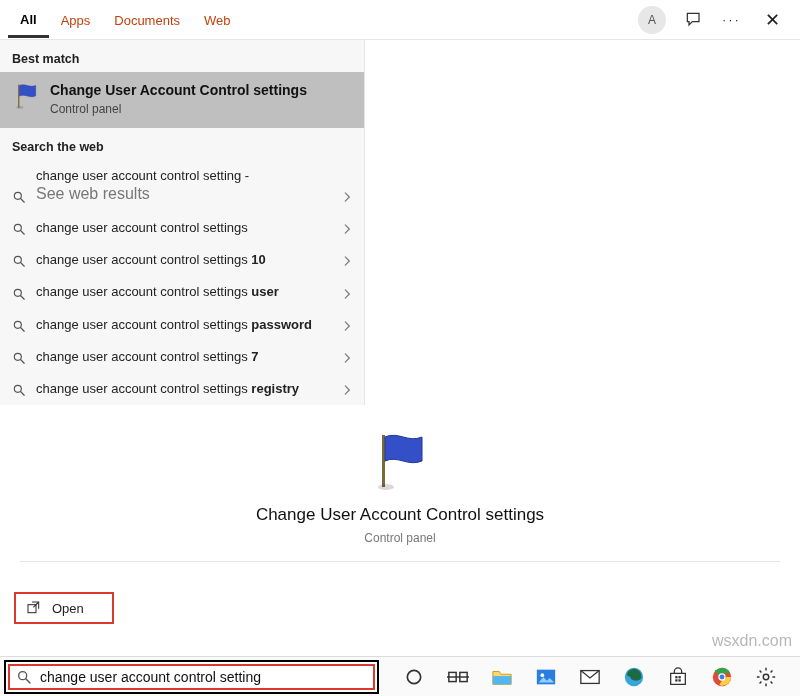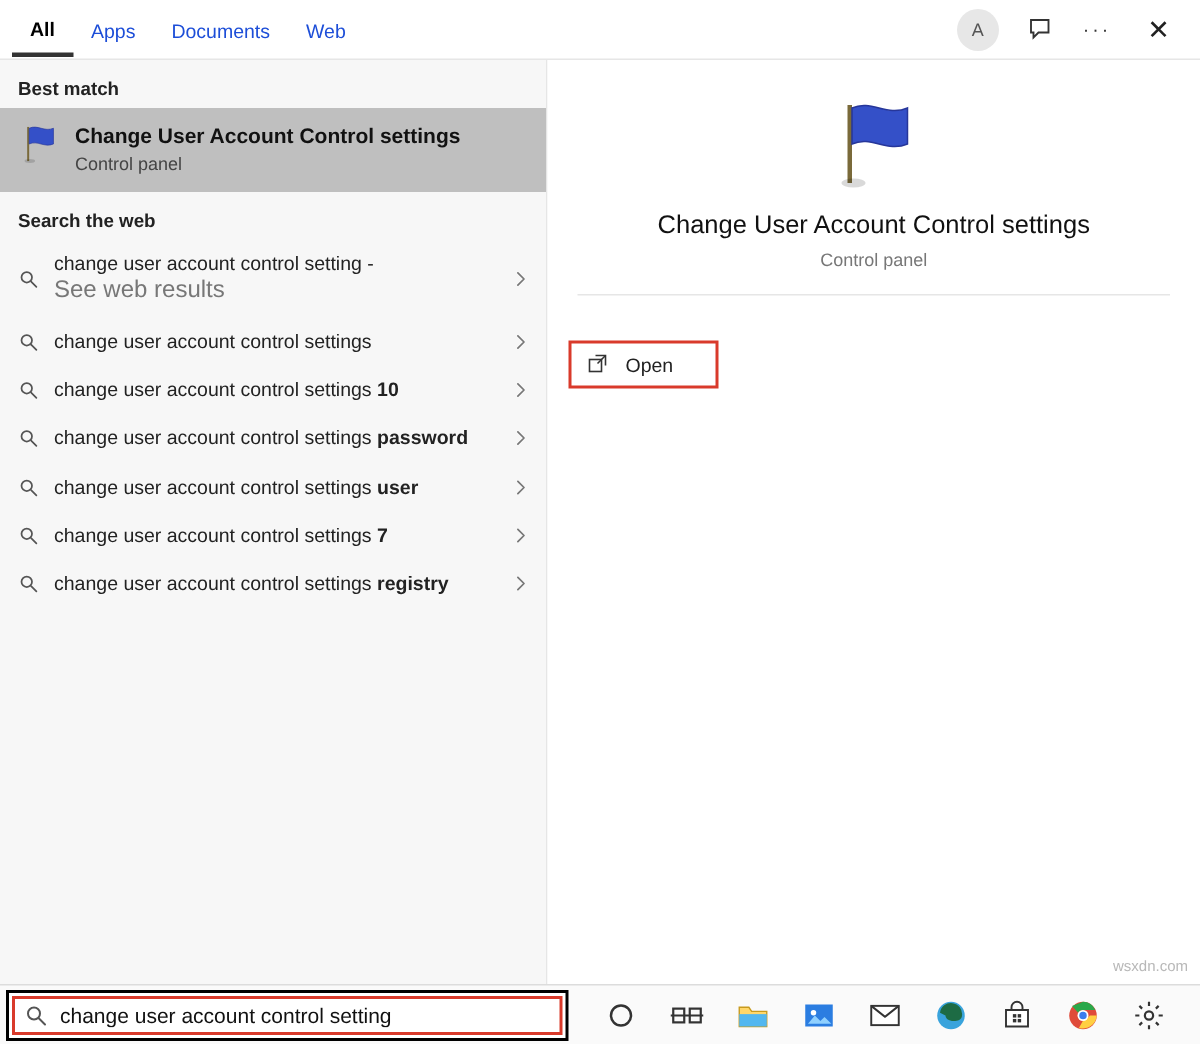--- a/index.html
+++ b/index.html
@@ -16,21 +16,21 @@
   
   .tabs-row {
     height:40px;
     display:flex;
     align-items:center;
     padding:12px 8px;
     border-bottom:1px solid #e6e6e6;
   }
   .tab {
     padding:10px 12px 8px;
-    color:#1d4ed8;
+    color:#c2410c;
     font-size:13px;
     cursor:pointer;
   }
   .tab.active {
     color:#000;
     font-weight:600;
     border-bottom:3px solid #333;
   }
   .tabs-grow { flex:1; }
   .top-icons { display:flex; align-items:center; gap:18px; padding-right:6px; }
@@ -39,20 +39,21 @@
     background:#e7e7e7; display:flex; align-items:center; justify-content:center;
     font-size:12px; color:#555;
   }
   .svgicon { display:block; }
   .close-x { font-size:18px; color:#222; cursor:pointer; padding:4px 6px; }
 
   
   .main {
     display:flex;
     height:calc(100% - 40px - 40px);
+    flex-direction:column;
   }
   .left  { width:365px; background:#f7f7f7; border-right:1px solid #e6e6e6; overflow:hidden; }
   .right { flex:1; background:#fff; display:flex; flex-direction:column; align-items:stretch; }
 
   .section-label {
     font-size:12.5px; font-weight:600; color:#222;
     padding:12px 12px 6px;
   }
   .best-match {
     background:#bfbfbf;
@@ -64,21 +65,21 @@
     width:28px; height:28px; flex-shrink:0;
   }
   .bm-title {
     font-size:14px; font-weight:600; color:#111; line-height:1.25;
   }
   .bm-sub {
     font-size:12px; color:#444; margin-top:2px;
   }
 
   .web-item {
-    display:flex; align-items:center; gap:10px;
+    display:flex; align-items:flex-end; gap:10px;
     padding:8px 10px 8px 12px;
     cursor:pointer;
   }
   .web-item .lbl { flex:1; font-size:13px; color:#222; line-height:1.25; }
   .web-item .lbl .bold { font-weight:700; }
   .web-item .sub { font-size:16px; color:#777; }
   .mag {
     width:14px; height:14px; flex-shrink:0;
   }
 
@@ -126,21 +127,21 @@
   .searchbox-inner input {
     border:none; outline:none; flex:1;
     font-size:14px; font-family:inherit; color:#111;
     background:transparent;
   }
   .tb-icons { display:flex; align-items:center; gap:22px; padding-left:16px; }
   .tb-icon { width:22px; height:22px; display:flex; align-items:center; justify-content:center; cursor:pointer; }
 
   .watermark {
     position:absolute; right:8px; bottom:46px;
-    font-size:10px; color:#b8b8b8;
+    font-size:16px; color:#b8b8b8;
   }
 </style>
 </head>
 <body>
 
 <svg width="0" height="0" style="position:absolute">
   <defs>
     <symbol id="sym-flag" viewBox="0 0 64 64">
       <rect x="14" y="6" width="3" height="52" fill="#7a6a3a"></rect>
       <path d="M17 8 C 30 2, 40 14, 54 8 L 54 32 C 40 38, 30 26, 17 32 Z" fill="#3450c8" stroke="#26369a" stroke-width="1"></path>
@@ -223,30 +224,30 @@
           </svg>
           <div class="lbl"><span>change user account control settings</span><span class="bold"> 10</span><span></span></div>
           <svg width="14" height="14">
             <use href="#sym-chev"></use>
           </svg>
         </div>
         <div class="web-item">
           <svg class="mag">
             <use href="#sym-mag"></use>
           </svg>
+          <div class="lbl"><span>change user account control settings</span><span class="bold"> user</span><span></span></div>
+          <svg width="14" height="14">
+            <use href="#sym-chev"></use>
+          </svg>
+        </div>
+        <div class="web-item">
+          <svg class="mag">
+            <use href="#sym-mag"></use>
+          </svg>
           <div class="lbl"><span>change user account control settings</span><span class="bold"> password</span><span></span></div>
-          <svg width="14" height="14">
-            <use href="#sym-chev"></use>
-          </svg>
-        </div>
-        <div class="web-item">
-          <svg class="mag">
-            <use href="#sym-mag"></use>
-          </svg>
-          <div class="lbl"><span>change user account control settings</span><span class="bold"> user</span><span></span></div>
           <svg width="14" height="14">
             <use href="#sym-chev"></use>
           </svg>
         </div>
         <div class="web-item">
           <svg class="mag">
             <use href="#sym-mag"></use>
           </svg>
           <div class="lbl"><span>change user account control settings</span><span class="bold"> 7</span><span></span></div>
           <svg width="14" height="14">

